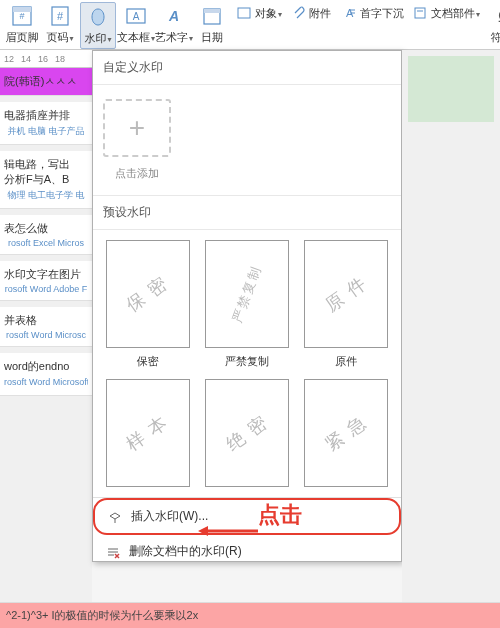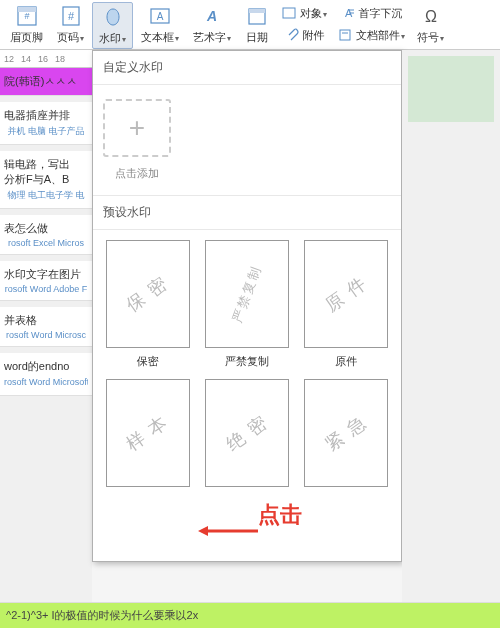--- a/index.html
+++ b/index.html
@@ -4,21 +4,21 @@
 <style>
 * { box-sizing: border-box; margin: 0; padding: 0; }
 body { font-family: "Microsoft YaHei", sans-serif; font-size: 12px; background: #f5f5f5; width: 500px; height: 628px; overflow: hidden; position: relative; }
 
 .ribbon { background: #fff; border-bottom: 1px solid #ccc; height: 50px; display: flex; align-items: flex-start; padding: 2px 4px; gap: 2px; }
 .ribbon-btn { display: flex; flex-direction: column; align-items: center; justify-content: center; padding: 2px 6px; gap: 2px; cursor: pointer; position: relative; min-width: 36px; }
 .ribbon-btn .ico { width: 24px; height: 24px; display: flex; align-items: center; justify-content: center; }
 .ribbon-btn .lbl { font-size: 11px; color: #333; white-space: nowrap; }
 .ribbon-btn.small { flex-direction: row; min-width: 0; padding: 1px 4px; gap: 3px; height: 22px; }
 .ribbon-btn.small .ico { width: 16px; height: 16px; }
-.ribbon-col { display: flex; flex-direction: column; gap: 0; }
+.ribbon-col { display: flex; flex-direction: row; gap: 0; }
 .ribbon-btn.active { background: #e3e9f0; border: 1px solid #a0b8d8; border-radius: 2px; }
 .caret { font-size: 8px; color: #666; margin-left: 1px; }
 
 .ruler { background: #fff; height: 18px; border-bottom: 1px solid #ccc; font-size: 9px; color: #888; padding-left: 4px; display: flex; align-items: center; gap: 7px; overflow: hidden; }
 
 .content { position: absolute; left: 0; top: 68px; width: 92px; height: 560px; background: #f0f0f0; overflow: hidden; }
 .content .row { padding: 6px 4px; border-bottom: 1px solid #e0e0e0; background: #fff; margin-bottom: 6px; }
 .content .row.green { background: #d946ef; }
 .content .title { font-size: 11px; color: #333; white-space: nowrap; overflow: hidden; }
 .content .sub { font-size: 9px; color: #5a8fc7; white-space: nowrap; overflow: hidden; margin-top: 2px; text-align: center; }
@@ -40,21 +40,21 @@
 .dd-item { display: flex; align-items: center; gap: 8px; padding: 8px 12px; font-size: 12px; color: #333; cursor: pointer; }
 .dd-item .ic { width: 16px; height: 16px; display: flex; align-items: center; justify-content: center; color: #666; }
 .highlight { border: 2px solid #e63c2f; border-radius: 14px; }
 
 .annotation { position: absolute; left: 258px; top: 500px; color: #e63c2f; font-size: 22px; font-weight: bold; pointer-events: none; }
 .arrow { position: absolute; left: 198px; top: 526px; width: 60px; height: 10px; pointer-events: none; }
 
 .right-strip { position: absolute; left: 402px; top: 50px; width: 98px; height: 578px; background: #f0f0f0; }
 .right-strip .gbox { background: #d4e8d4; height: 66px; margin: 6px; }
 
-.foot { position: absolute; left: 0; bottom: 0; width: 500px; padding: 5px 6px; background: #bef264; border-top: 1px solid #ddd; font-size: 11px; color: #444; white-space: nowrap; overflow: hidden; }
+.foot { position: absolute; left: 0; bottom: 0; width: 500px; padding: 5px 6px; background: #fca5a5; border-top: 1px solid #ddd; font-size: 11px; color: #444; white-space: nowrap; overflow: hidden; }
 </style>
 </head>
 <body>
 
 <div class="ribbon">
   <div class="ribbon-btn">
     <span class="ico">
         <svg width="22" height="22">
           <rect x="2" y="2" width="18" height="18" fill="none" stroke="#5a8fc7" stroke-width="1.2"></rect>
           <rect x="2" y="2" width="18" height="5" fill="#c8d8ec"></rect>
@@ -232,20 +232,43 @@
         <div class="thumb">
           <span class="wm">绝 密</span>
         </div>
       </div>
     <div class="preset">
         <div class="thumb">
           <span class="wm">紧 急</span>
         </div>
       </div>
   </div>
+  <div class="dd-footer">
+    <div class="dd-item highlight">
+      <span class="ic">
+          <svg width="14" height="14">
+            <path d="M2 6 L7 3 L12 6 L7 9 Z" fill="none" stroke="#666"></path>
+            <line x1="7" y1="9" x2="7" y2="13" stroke="#666"></line>
+          </svg>
+        </span>
+      <span>插入水印(W)...</span>
+    </div>
+    <div class="dd-item">
+      <span class="ic">
+          <svg width="14" height="14">
+            <line x1="2" y1="4" x2="12" y2="4" stroke="#666"></line>
+            <line x1="2" y1="7" x2="12" y2="7" stroke="#666"></line>
+            <line x1="2" y1="10" x2="8" y2="10" stroke="#666"></line>
+            <line x1="9" y1="9" x2="13" y2="13" stroke="#c44" stroke-width="1.5"></line>
+            <line x1="13" y1="9" x2="9" y2="13" stroke="#c44" stroke-width="1.5"></line>
+          </svg>
+        </span>
+      <span>删除文档中的水印(R)</span>
+    </div>
+  </div>
 </div>
 
 <svg class="arrow" viewBox="0 0 60 10">
     <line x1="60" y1="5" x2="8" y2="5" stroke="#e63c2f" stroke-width="3"></line>
     <polygon points="0,5 10,0 10,10" fill="#e63c2f"></polygon>
   </svg>
 <div class="annotation">点击</div>
 
 <div class="right-strip">
   <div class="gbox"></div>

